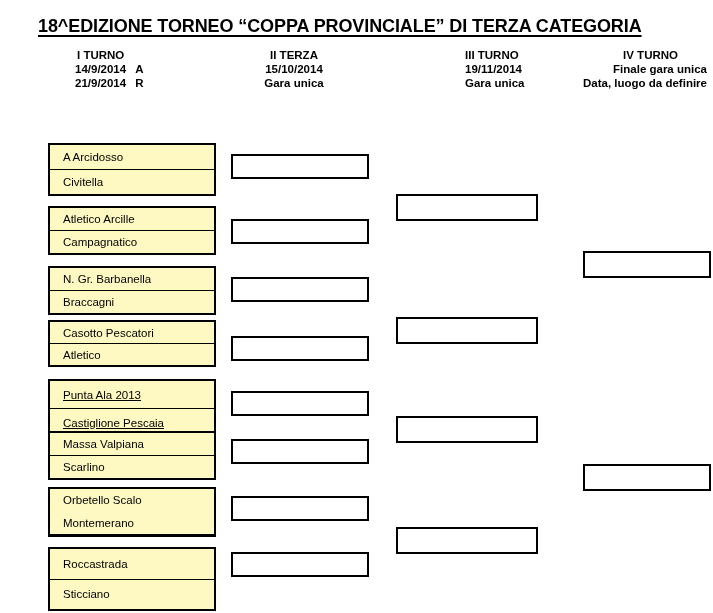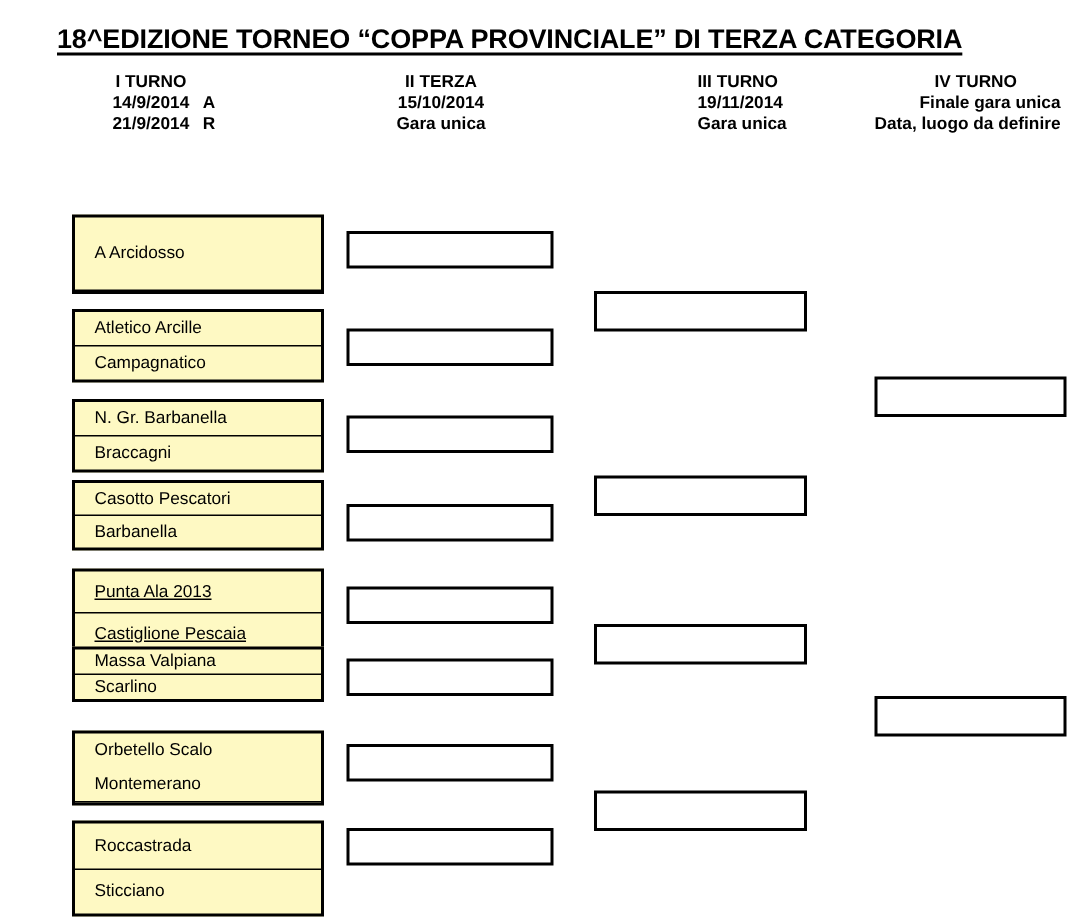--- a/index.html
+++ b/index.html
@@ -63,21 +63,21 @@
     padding-left: 13px;
     font-size: 11.5px;
   }
   .pair .cell-top { border-bottom: 1.5px solid #000000; }
 
   .pair-1 { top: 143px; height: 53px; }
   .pair-2 { top: 206px; height: 49px; }
   .pair-3 { top: 266px; height: 49px; }
   .pair-4 { top: 320px; height: 47px; }
   .pair-5 { top: 379px; height: 59px; text-decoration: underline; }
-  .pair-6 { top: 431px; height: 37px; }
+  .pair-6 { top: 431px; height: 49px; }
   .pair-7 { top: 487px; height: 50px; }
   .pair-8 { top: 547px; height: 64px; }
 
   .slot {
     position: absolute;
     border: 2px solid #000000;
     box-sizing: border-box;
     background: #ffffff;
     font-size: 11.5px;
     display: flex;
@@ -120,20 +120,23 @@
   <div class="hdr hdr-4">
     <div class="hdr-name">IV TURNO</div>
     <div class="hdr-line">Finale gara unica</div>
     <div class="hdr-line">Data, luogo da definire</div>
   </div>
 
   <div class="pair pair-1">
     <div class="cell cell-top">
         <span>A Arcidosso</span>
       </div>
+    <div class="cell">
+        <span>Civitella</span>
+      </div>
   </div>
   <div class="pair pair-3">
     <div class="cell cell-top">
         <span>N. Gr. Barbanella</span>
       </div>
     <div class="cell">
         <span>Braccagni</span>
       </div>
   </div>
   <div class="pair pair-2">
@@ -142,21 +145,21 @@
       </div>
     <div class="cell">
         <span>Campagnatico</span>
       </div>
   </div>
   <div class="pair pair-4">
     <div class="cell cell-top">
         <span>Casotto Pescatori</span>
       </div>
     <div class="cell">
-        <span>Barbanella</span>
+        <span>Atletico</span>
       </div>
   </div>
   <div class="pair pair-5">
     <div class="cell cell-top">
         <span>Punta Ala 2013</span>
       </div>
     <div class="cell">
         <span>Castiglione Pescaia</span>
       </div>
   </div>

